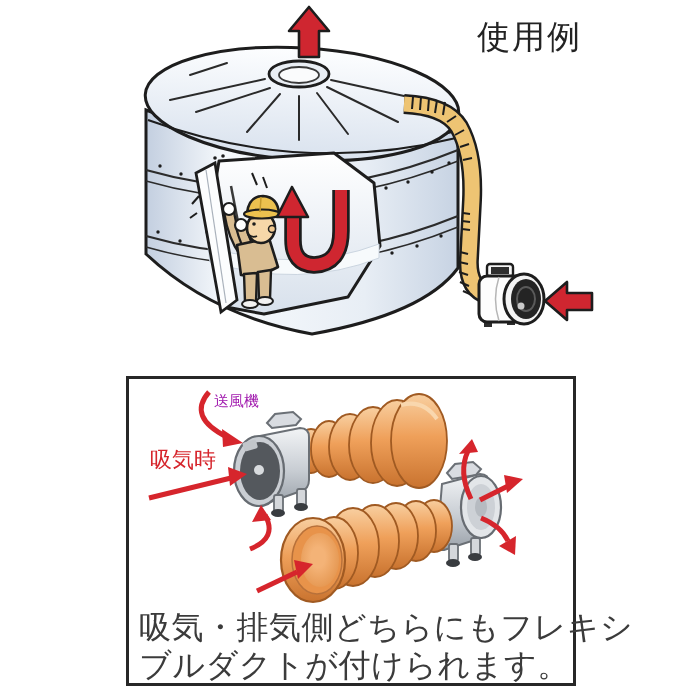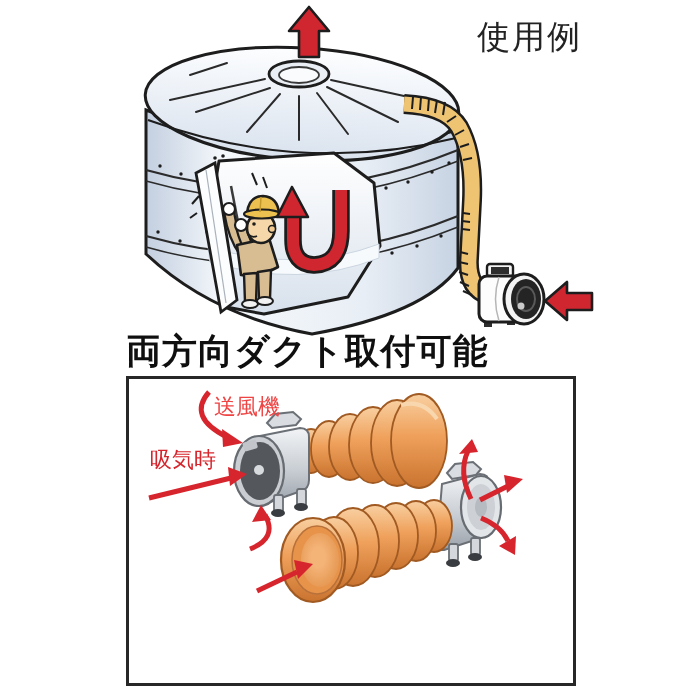--- a/index.html
+++ b/index.html
@@ -5,21 +5,21 @@
   html,body{margin:0;padding:0;background:#fff;}
   .stage{position:relative;width:700px;height:688px;background:#ffffff;overflow:hidden;
          font-family:"Liberation Sans","DejaVu Sans",sans-serif;}
   .abs{position:absolute;}
   .txt{position:absolute;white-space:nowrap;}
   .usage-title{left:477px;top:15px;font-size:33px;color:#232323;letter-spacing:2px;}
   .heading{left:126px;top:328px;font-size:35px;font-weight:bold;color:#0f0f0f;letter-spacing:1px;}
   .duct-box{left:126px;top:376px;width:450px;height:310px;border:3px solid #272727;
             box-sizing:border-box;background:#fff;}
   .duct-box svg{position:absolute;left:0;top:0;}
-  .lbl-blower{left:85px;top:13px;font-size:22px;color:#ef4444;}
+  .lbl-blower{left:85px;top:13px;font-size:15px;color:#a21caf;}
   .lbl-red{font-size:22px;color:#d6252c;}
   .lbl-intake{left:21px;top:66px;}
   .lbl-exhaust{left:351px;top:80px;}
   .caption{left:10px;top:229px;font-size:32px;line-height:38px;color:#3b3b3b;letter-spacing:0.5px;}
 </style>
 </head>
 <body>
 
 <div class="stage">
 
@@ -172,21 +172,20 @@
         <ellipse cx="526" cy="299" rx="15" ry="20" fill="#242424"></ellipse>
         <ellipse cx="526" cy="299" rx="9" ry="12" fill="none" stroke="#5a5a5a" stroke-width="2"></ellipse>
         <circle cx="521" cy="306" r="3.5" fill="#c9c9c9"></circle>
       </g>
       <polygon points="545,301 567,282 567,293 592,293 592,310 567,310 567,320" fill="#cf2630" stroke="#1d1d1d" stroke-width="2.6" stroke-linejoin="round"></polygon>
     </g>
   </svg>
 
   <div class="txt usage-title">使用例</div>
 
-  <div class="txt heading">両方向ダクト取付可能</div>
 
   <div class="abs duct-box">
     <svg width="444" height="304" viewBox="0 0 444 304">
       <defs>
         <linearGradient id="gMetal" x1="0" y1="0" x2="0" y2="1">
           <stop offset="0" stop-color="#f2f4f6"></stop>
             <stop offset="0.55" stop-color="#c8cdd3"></stop>
           <stop offset="1" stop-color="#9aa1a9"></stop>
         </linearGradient>
         <linearGradient id="gRing" x1="0" y1="0" x2="0" y2="1">
@@ -261,15 +260,19 @@
         <polygon points="394,100 375,96 378,114"></polygon>
         <path d="M352,139 Q372,147 379,162" fill="none" stroke="#d6252c" stroke-width="5"></path>
         <polygon points="386,176 370,167 387,157"></polygon>
         <path d="M128,212 L168,193" fill="none" stroke="#d6252c" stroke-width="5"></path>
         <polygon points="184,185 165,181 169,200"></polygon>
       </g>
     </svg>
 
     <div class="txt lbl-blower">送風機</div>
     <div class="txt lbl-red lbl-intake">吸気時</div>
+    <div class="txt caption">
+      <div>吸気・排気側どちらにもフレキシ</div>
+      <div>ブルダクトが付けられます。</div>
+    </div>
   </div>
 
 </div>
 
 </body></html>

